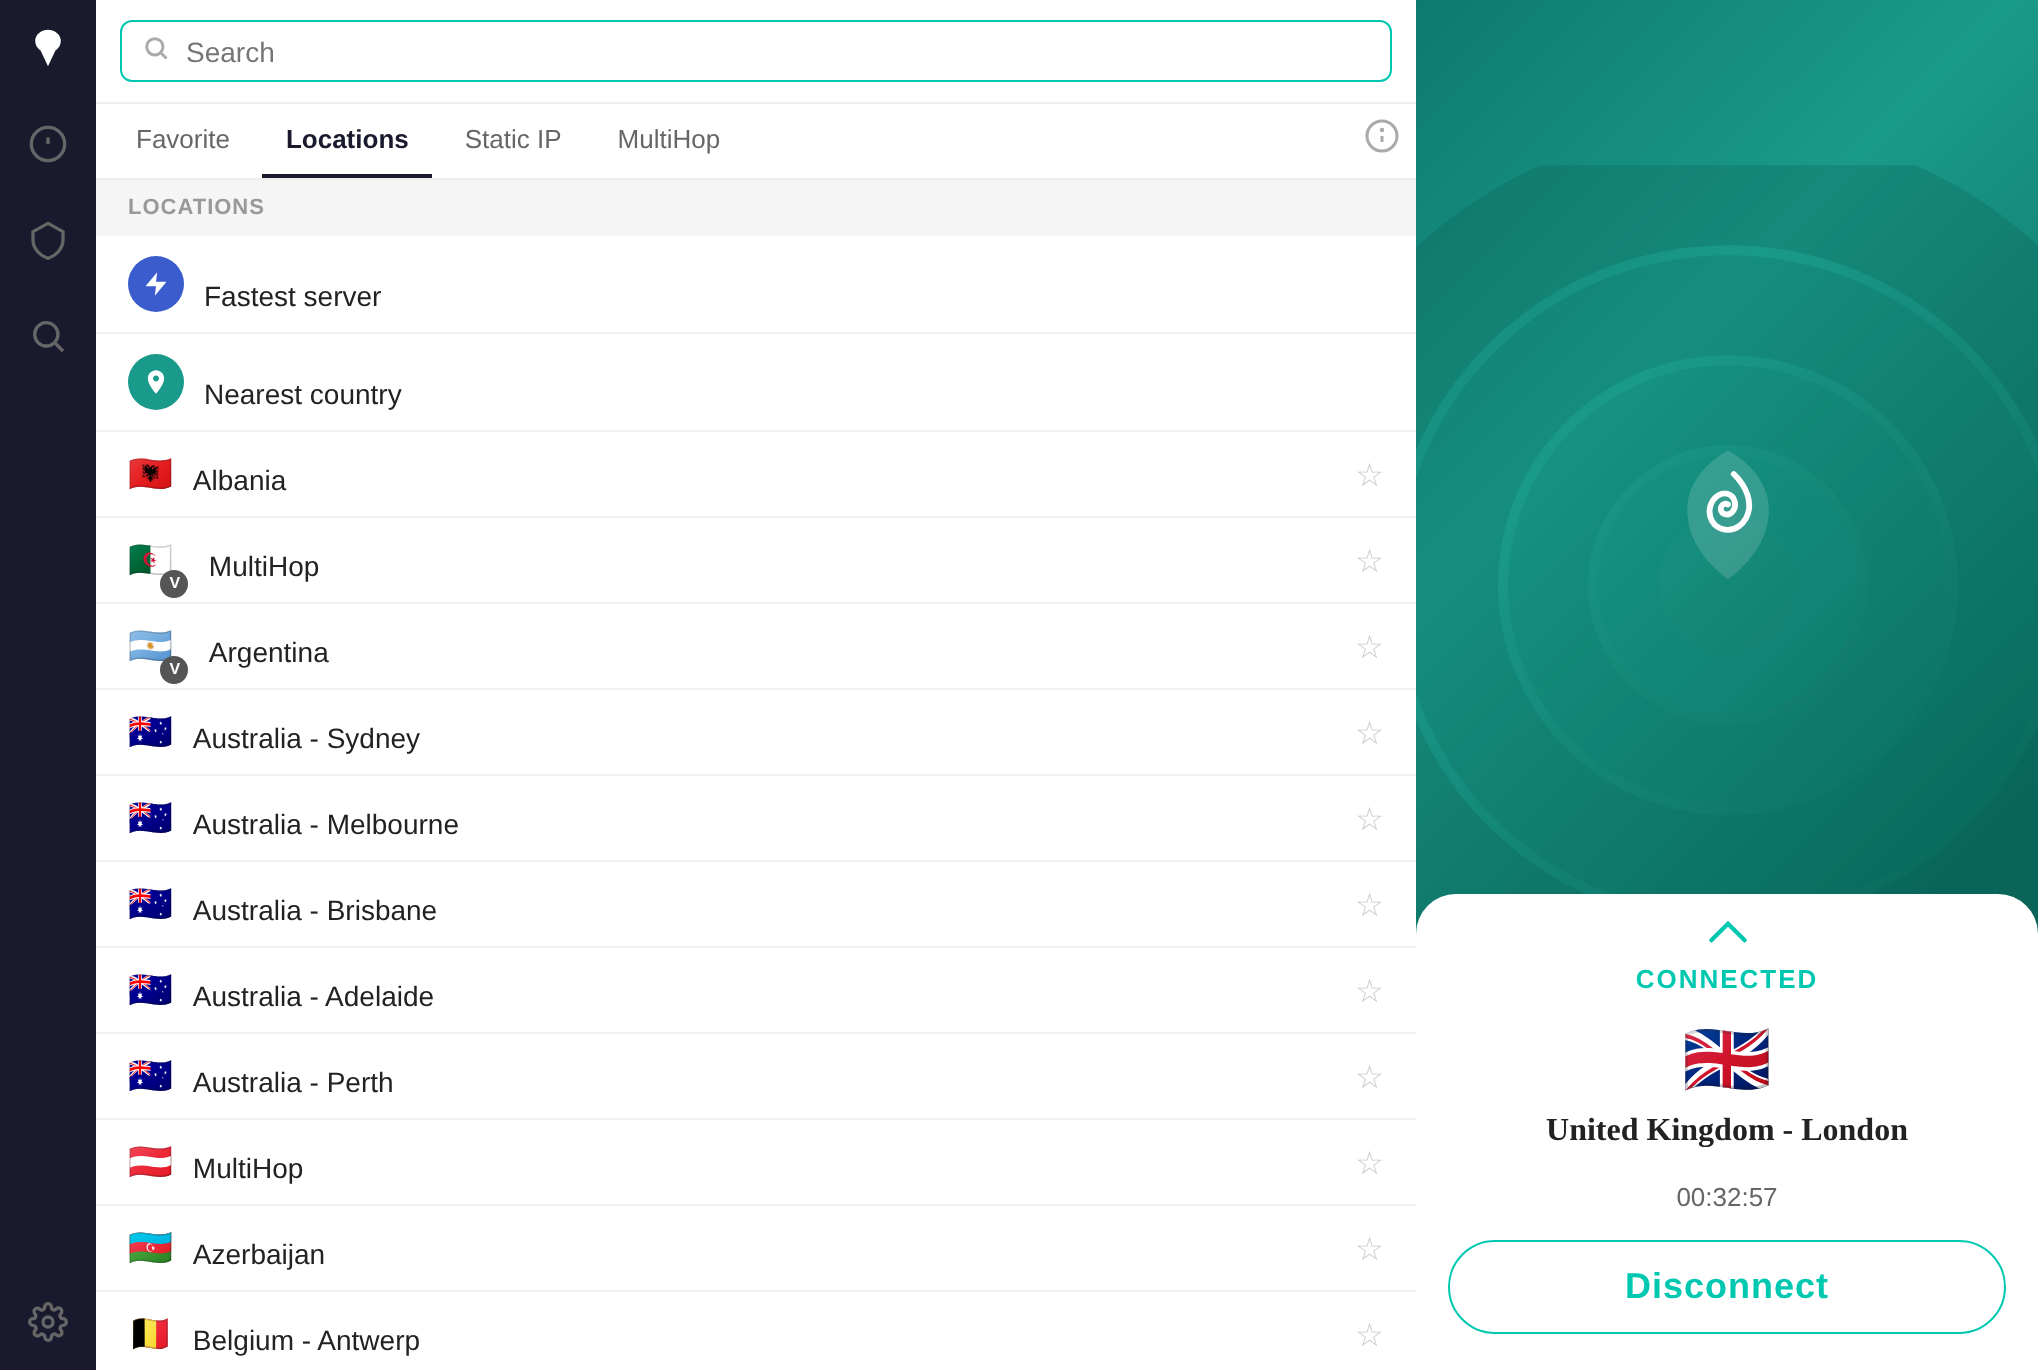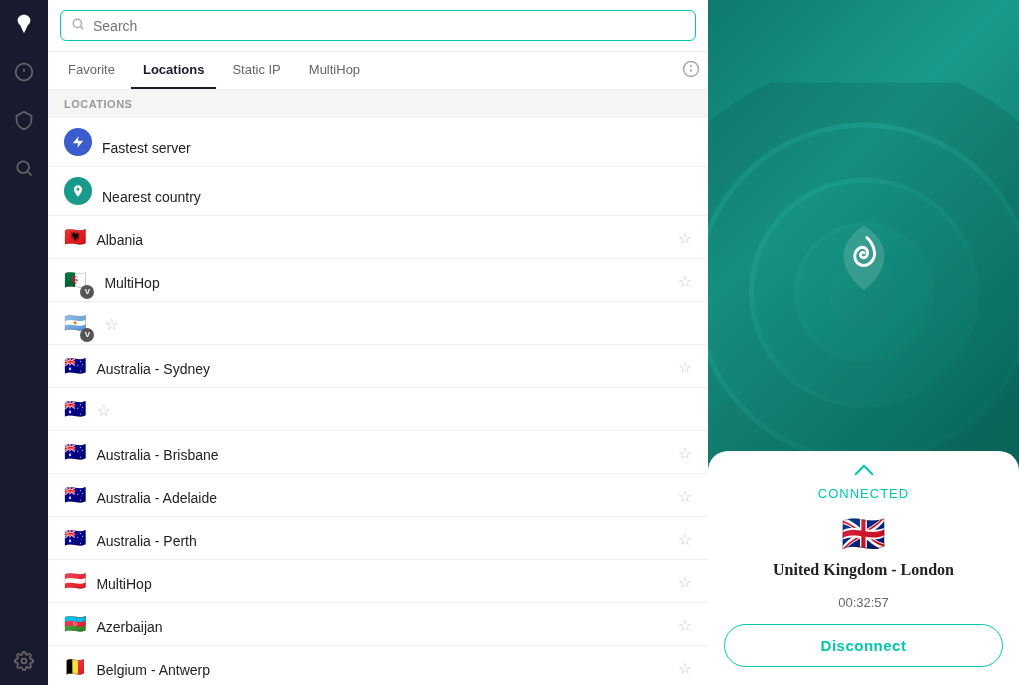--- a/index.html
+++ b/index.html
@@ -189,21 +189,21 @@
       align-items: center;
     }
     .connected-chevron {
       margin-top: 10px;
       color: #00c8b0;
       font-size: 18px;
       cursor: pointer;
     }
     .connected-label {
       font-size: 13px;
-      font-weight: 400;
+      font-weight: 700;
       color: #00c8b0;
       letter-spacing: 1px;
       margin-top: 4px;
     }
     .flag-large {
       font-size: 36px;
       margin-top: 12px;
     }
     .connection-location {
       font-size: 16px;
@@ -218,21 +218,21 @@
       margin-top: 16px;
     }
     .disconnect-btn {
       margin: 14px 16px 18px;
       width: calc(100% - 32px);
       padding: 12px;
       border: 1.5px solid #00c8b0;
       border-radius: 25px;
       background: transparent;
       color: #00c8b0;
-      font-size: 15px;
+      font-size: 18px;
       font-weight: 600;
       cursor: pointer;
       letter-spacing: 0.5px;
     }
 
     
     .location-list::-webkit-scrollbar { width: 4px; }
     .location-list::-webkit-scrollbar-thumb { background: #ddd; border-radius: 2px; }
 
     
@@ -356,31 +356,33 @@
       </div>
       <span class="location-name">MultiHop</span>
       <span class="star-icon">☆</span>
     </div>
 
     <div class="location-item">
       <div class="flag-wrapper">
         <span class="flag">🇦🇷</span>
         <span class="v-badge">V</span>
       </div>
+      <span class="location-name">Argentina</span>
       <span class="star-icon">☆</span>
     </div>
 
     <div class="location-item">
       <span class="flag">🇦🇺</span>
       <span class="location-name">Australia - Sydney</span>
       <span class="star-icon">☆</span>
     </div>
 
     <div class="location-item">
       <span class="flag">🇦🇺</span>
+      <span class="location-name">Australia - Melbourne</span>
       <span class="star-icon">☆</span>
     </div>
 
     <div class="location-item">
       <span class="flag">🇦🇺</span>
       <span class="location-name">Australia - Brisbane</span>
       <span class="star-icon">☆</span>
     </div>
 
     <div class="location-item">

